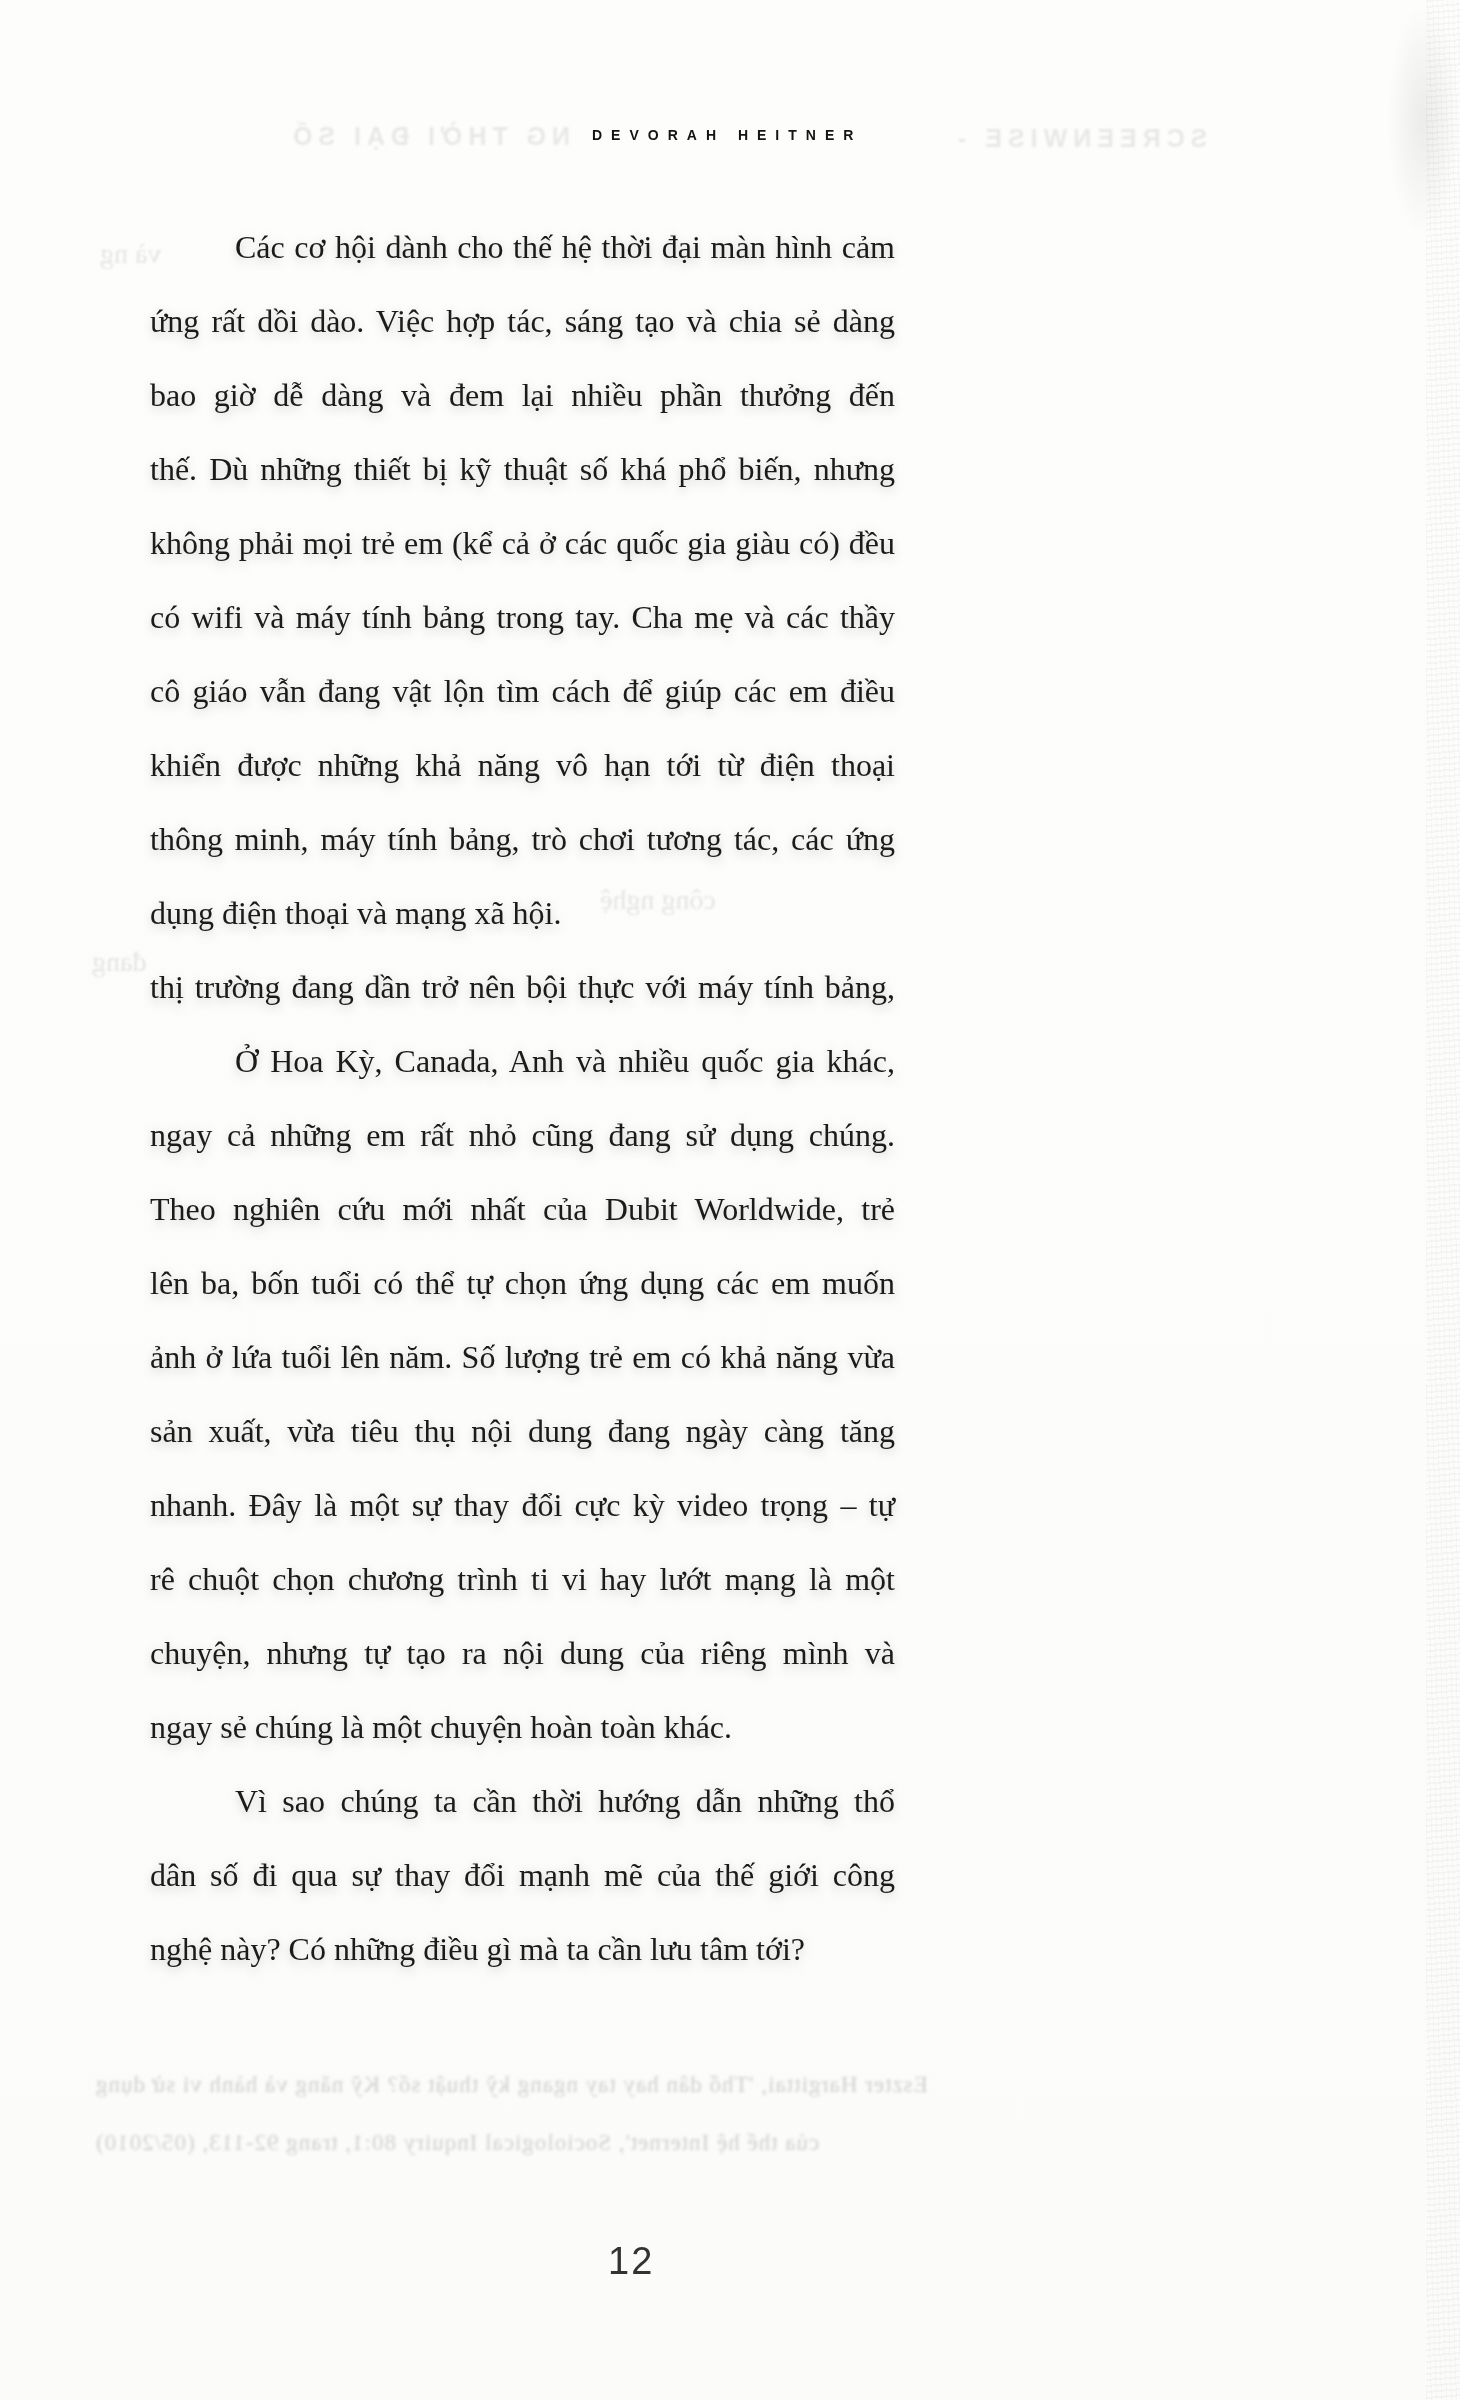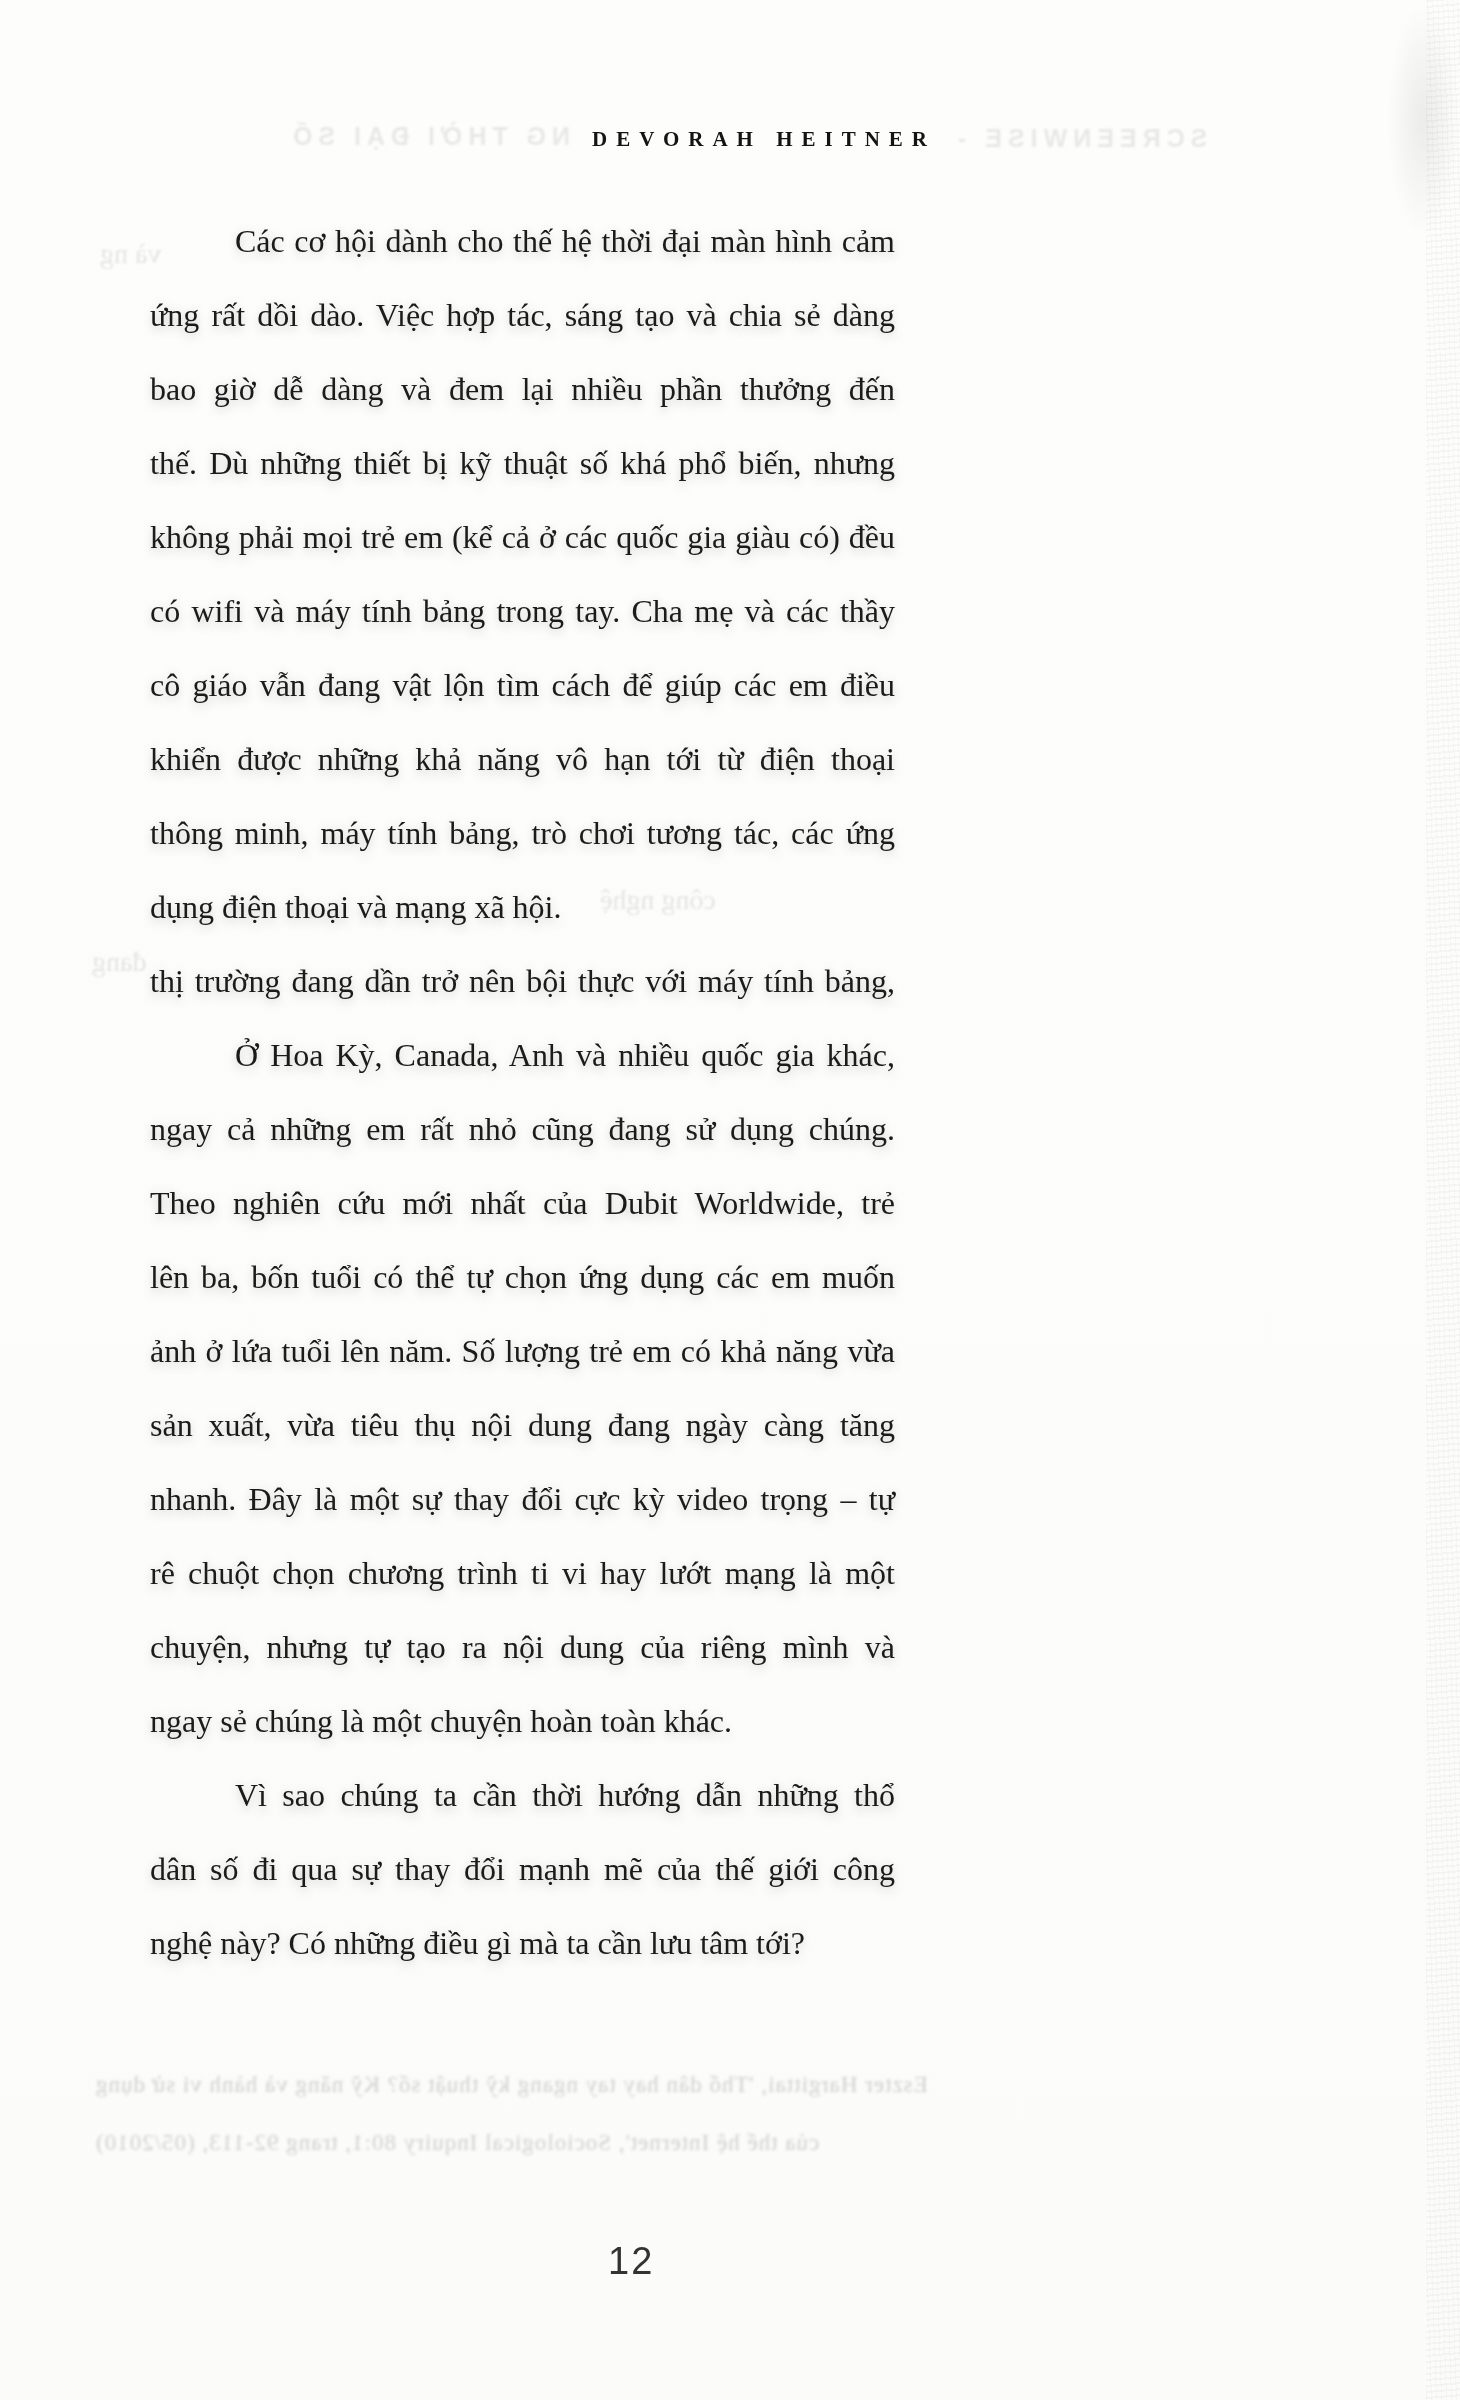--- a/index.html
+++ b/index.html
@@ -3,36 +3,36 @@
 <meta charset="utf-8">
 <style>
   html,body{margin:0;padding:0;background:#e9e9e9;}
   .page{
     position:relative;width:1460px;height:2400px;overflow:hidden;
     background:linear-gradient(180deg,#fdfdfc 0%,#fcfcfb 60%,#fbfbfa 100%);
     font-family:"Liberation Serif","DejaVu Serif",serif;
   }
   .author{
     position:absolute;left:592px;top:127px;
-    font-family:Liberation Serif, serif;
-    font-weight:700;font-size:21px;letter-spacing:9px;color:#141414;
+    font-family:Liberation Sans, sans-serif;
+    font-weight:700;font-size:14px;letter-spacing:9px;color:#141414;
     white-space:nowrap;
   }
   .ghost{
     position:absolute;white-space:nowrap;color:rgba(40,40,40,0.14);
     transform:scaleX(-1);filter:blur(1px);
   }
   .ghost-hdr{
     font-family:"Liberation Sans","DejaVu Sans",sans-serif;
     font-weight:700;font-size:25px;letter-spacing:6px;color:rgba(50,50,50,0.10);
   }
   .ghost-hdr-left{left:287px;top:122px;}
   .ghost-hdr-right{left:952px;top:124px;}
   .bodytext{
-    position:absolute;left:150px;top:204px;width:745px;color:#1b1b1b;
+    position:absolute;left:150px;top:210px;width:745px;color:#1b1b1b;
   }
   .line{
     font-size:32px;height:74px;line-height:74px;
     text-align:justify;text-align-last:justify;
     text-shadow:0 5px 8px rgba(115,115,115,0.26), 0 -3px 7px rgba(140,140,140,0.12);
   }
   .line.indent{text-indent:85px;}
   .line.end{text-align-last:left;}
   .frag{font-size:28px;color:rgba(60,60,60,0.13);filter:blur(1.2px);}
   .ghost-foot{

